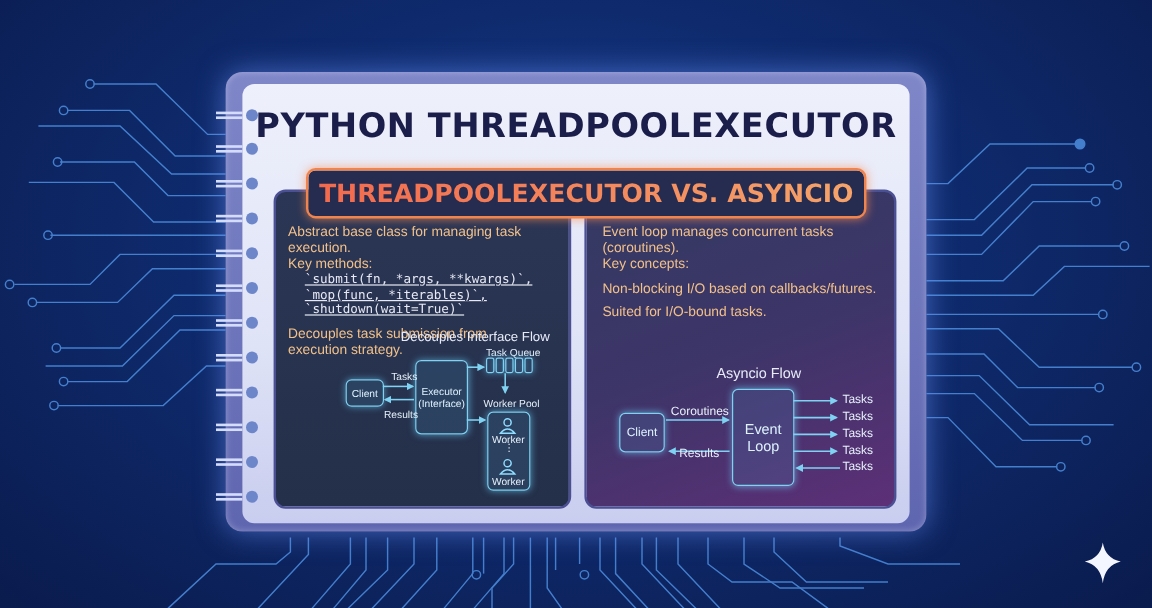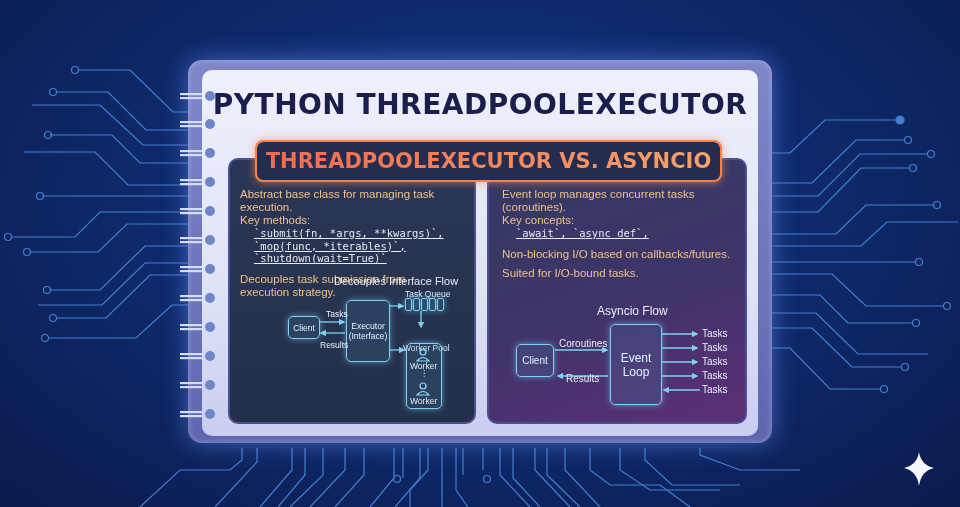--- a/index.html
+++ b/index.html
@@ -198,21 +198,20 @@
   <div class="code">`submit(fn, *args, **kwargs)`,</div>
   <div class="code">`mop(func, *iterables)`,</div>
   <div class="code">`shutdown(wait=True)`</div>
   <div style="height:8px"></div>
   <div style="width:215px">Decouples task submission from execution strategy.</div>
 </div>
 
 <div class="txt" style="left:502px;top:188px;width:230px;">
   <div style="width:200px">Event loop manages concurrent tasks (coroutines).</div>
   <div>Key concepts:</div>
-  <div class="code">`await`, `async def`,</div>
   <div style="height:8px"></div>
   <div>Non-blocking I/O based on callbacks/futures.</div>
   <div style="height:6px"></div>
   <div>Suited for I/O-bound tasks.</div>
 </div>
 
 <div class="dtitle" style="left:334px;top:275px;">Decouples Interface Flow</div>
 <div class="lbl" style="left:405px;top:289px;">Task Queue</div>
 <div class="box" style="left:288px;top:316px;width:30px;height:21px;">
     <span>Client</span>
@@ -221,21 +220,21 @@
 (Interface)</span></div>
 <div class="lbl" style="left:326px;top:309px;">Tasks</div>
 <div class="lbl" style="left:320px;top:340px;">Results</div>
 <div style="position:absolute;left:405px;top:298px;display:flex;gap:1px;">
   <div class="box" style="position:static;width:5px;height:11px;border-radius:2px;"></div>
   <div class="box" style="position:static;width:5px;height:11px;border-radius:2px;"></div>
   <div class="box" style="position:static;width:5px;height:11px;border-radius:2px;"></div>
   <div class="box" style="position:static;width:5px;height:11px;border-radius:2px;"></div>
   <div class="box" style="position:static;width:5px;height:11px;border-radius:2px;"></div>
 </div>
-<div class="lbl" style="left:403px;top:331px;margin-top:12px;">Worker Pool</div>
+<div class="lbl" style="left:403px;top:331px;">Worker Pool</div>
 <div class="box" style="left:406px;top:343px;width:34px;height:64px;"></div>
 <svg class="diag" viewBox="0 0 960 507">
   <defs>
     <marker id="ah" viewBox="0 0 10 10" refX="8" refY="5" markerWidth="5" markerHeight="5" orient="auto">
         <path d="M0 0 L10 5 L0 10z" fill="#7fd2f2"></path>
       </marker>
   </defs>
   <g stroke="#7fd2f2" stroke-width="1.3" fill="none">
     <line x1="319" y1="322" x2="344" y2="322" marker-end="url(#ah)"></line>
     <line x1="345" y1="333" x2="321" y2="333" marker-end="url(#ah)"></line>

